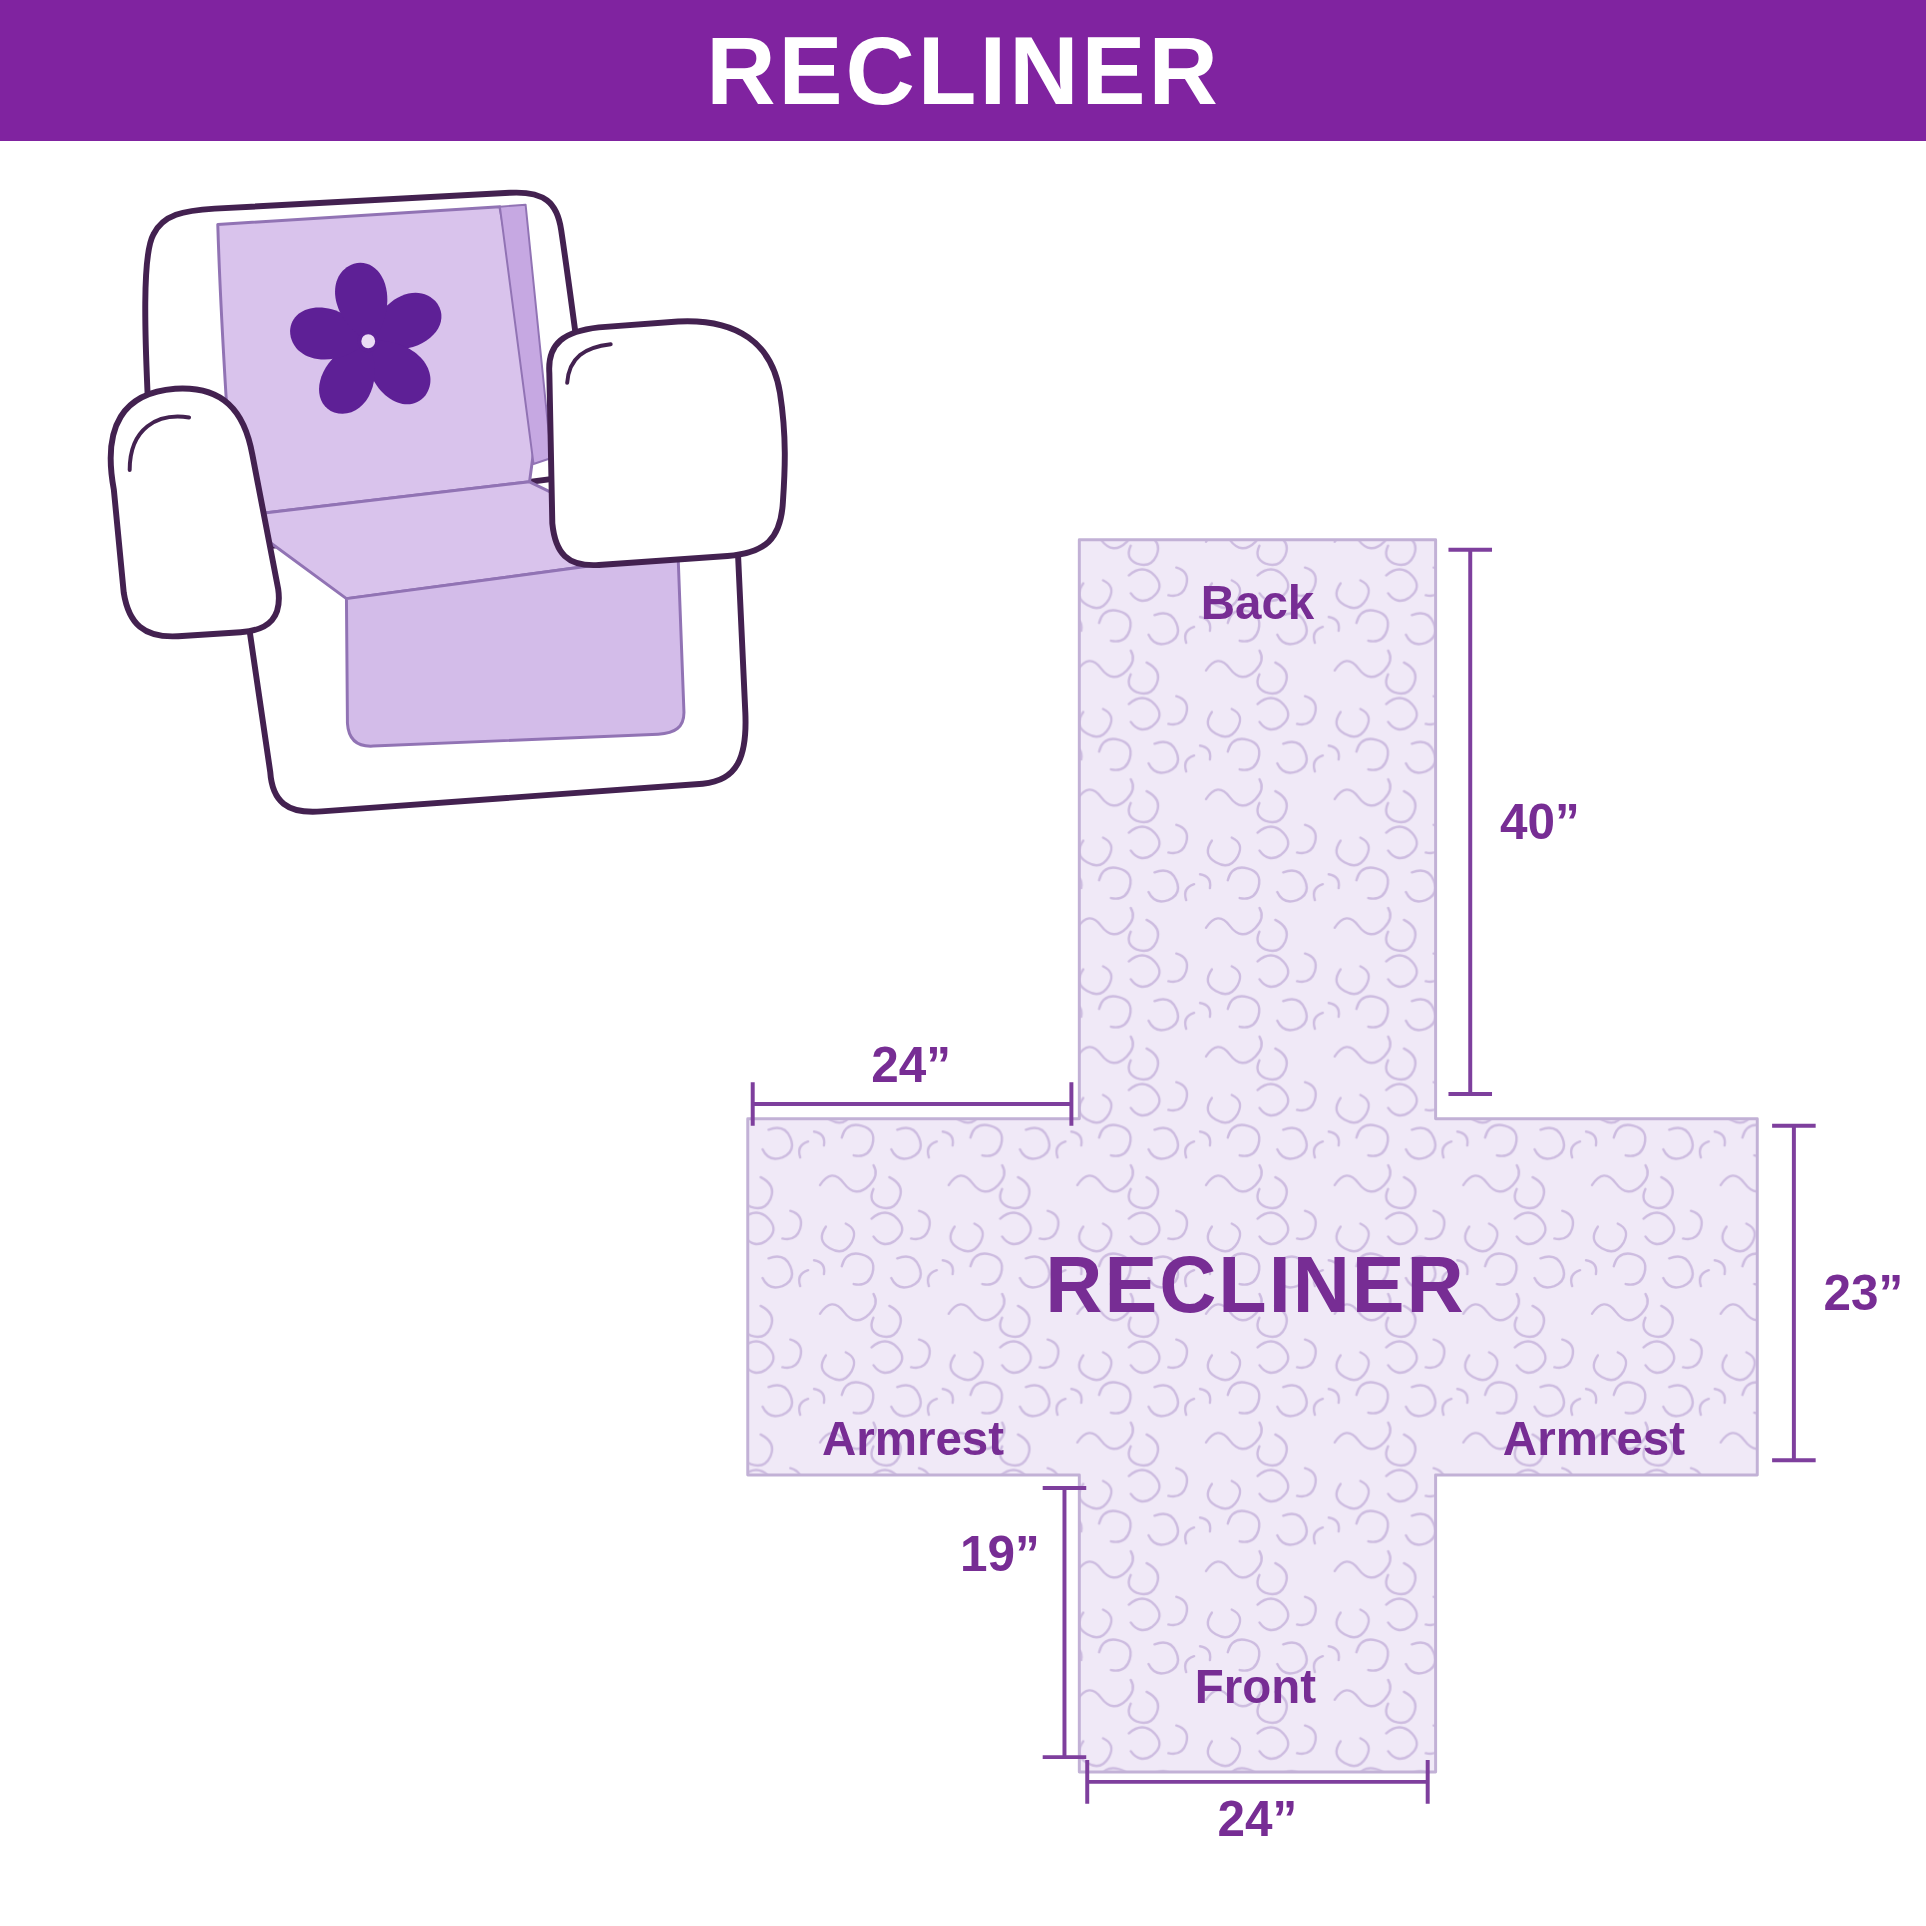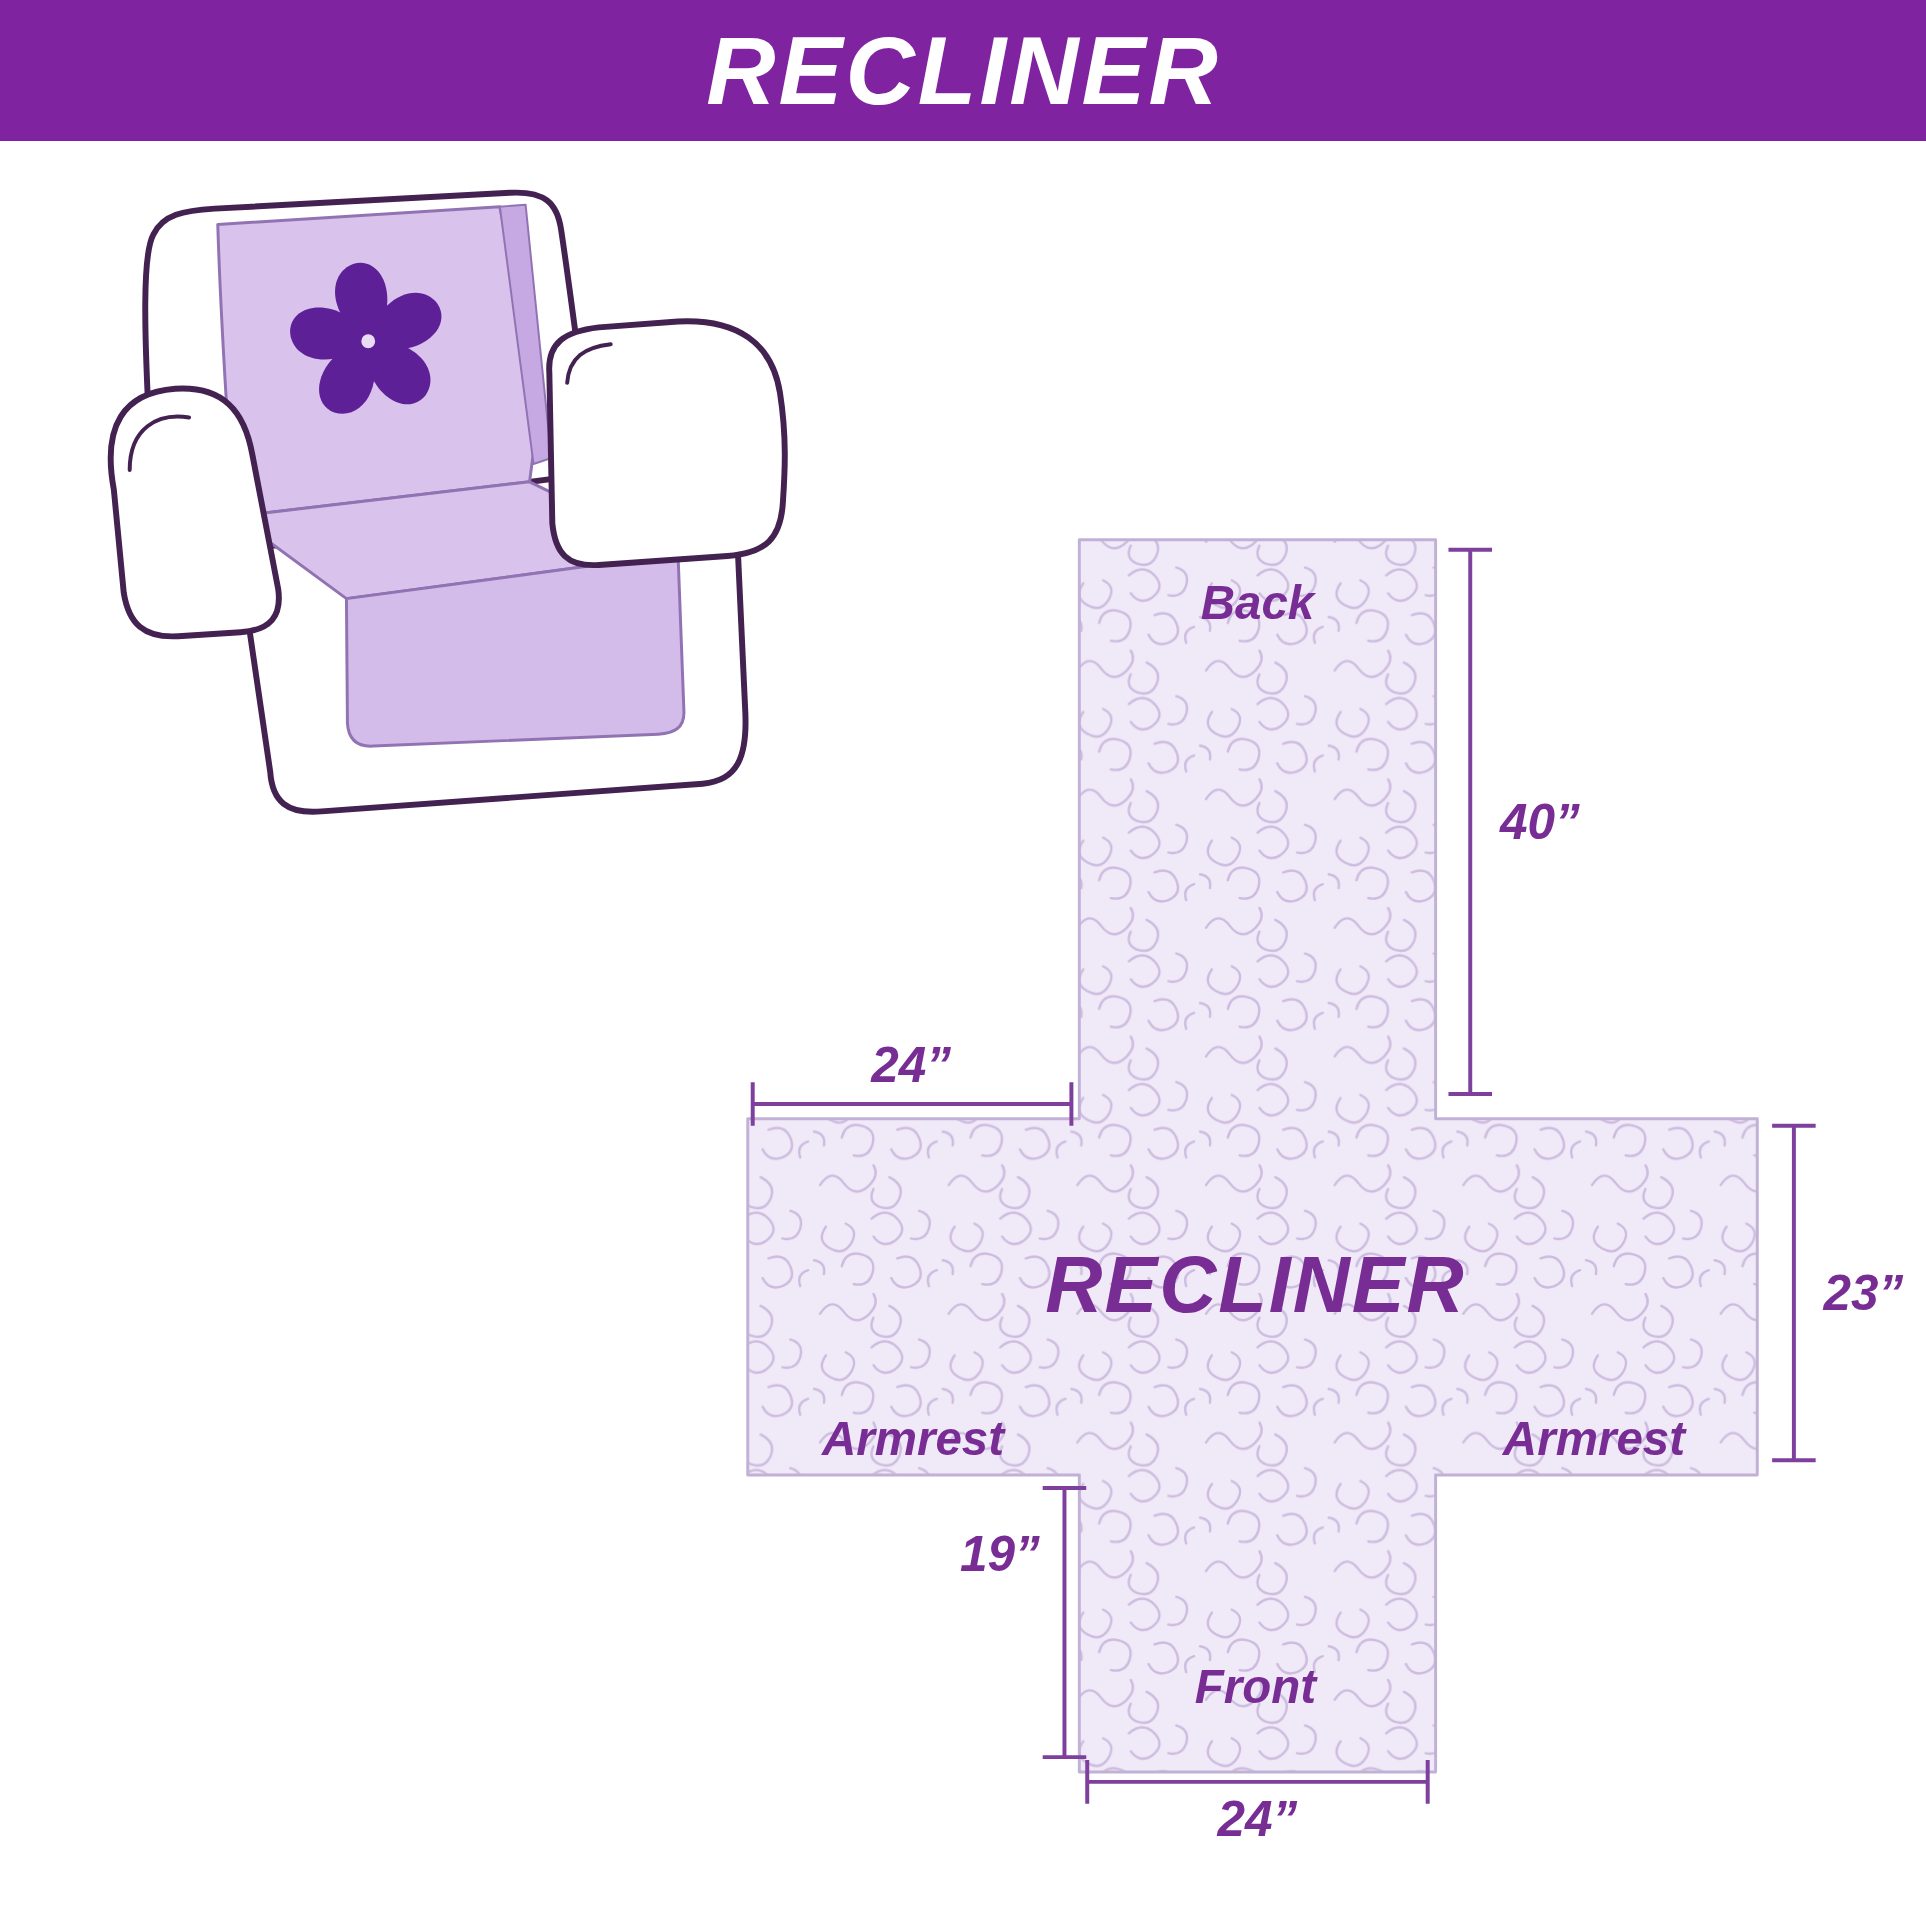--- a/index.html
+++ b/index.html
@@ -2,21 +2,20 @@
 <html><head>
 <meta charset="utf-8">
 <style>
   html,body{margin:0;padding:0;background:#ffffff;}
   .canvas{
     position:relative;
     width:1927px;height:1927px;
     background:#ffffff;
     overflow:hidden;
     font-family:"Liberation Sans", sans-serif;
-    font-style:italic;
   }
   .header{
     position:absolute;left:0;top:0;width:1927px;height:141px;
     background:#8023A0;
     display:flex;align-items:center;justify-content:center;
   }
   .header-title{
     color:#ffffff;
     font-size:96px;
     font-weight:bold;

